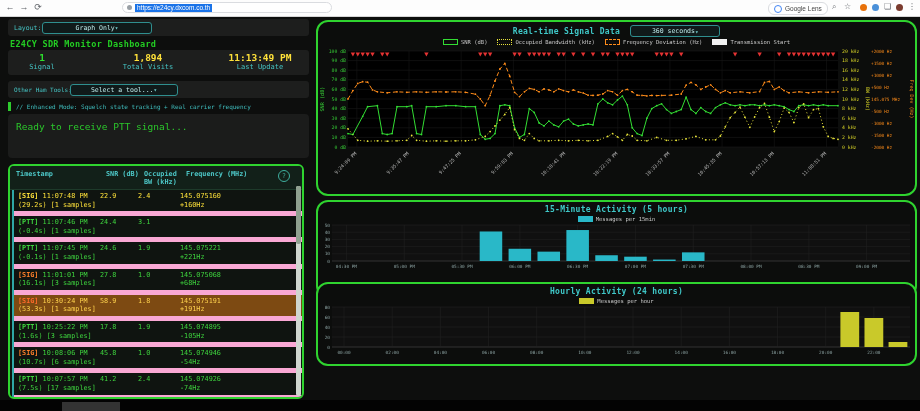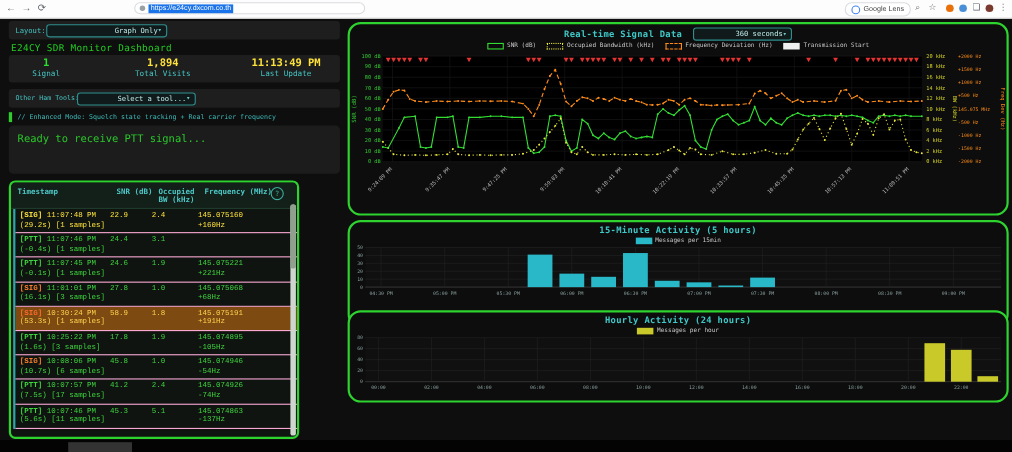--- a/index.html
+++ b/index.html
@@ -15,44 +15,44 @@
   #url-text{background:#1a73e8;color:#fff;font-size:6.5px;line-height:8px;padding:0 2px;white-space:nowrap;overflow:hidden;}
   #lens{position:absolute;left:768px;top:2px;height:11px;border:1px solid #dadce0;border-radius:6px;
     display:flex;align-items:center;padding:0 5px;font-size:6.5px;color:#444;background:#fff;}
   #lens .lg{width:6px;height:6px;border:1.5px solid #4285f4;border-radius:50%;margin-right:3px;}
   .chrome-ic{position:absolute;top:2px;font-size:8px;color:#5f6368;}
   .extdot{position:absolute;top:4px;width:7px;height:7px;border-radius:50%;}
   
   .panelbar{position:absolute;background:#1d1e1d;border-radius:3px;}
   .cyan{color:#45c4c4;}
   .sel{background:#101a1a;border:1px solid #2f8f8f;border-radius:3px;color:#bfeaea;
-    font-size:6.5px;display:flex;align-items:center;justify-content:flex-end;
+    font-size:6.5px;display:flex;align-items:center;justify-content:center;
     padding:0 4px;box-sizing:border-box;cursor:pointer;}
   .sel .chev{color:#6fc9c9;font-size:6px;}
-  #dash-title{position:absolute;left:10px;top:39px;color:#23cc23;font-size:8.5px;font-weight:normal;letter-spacing:0.3px;}
+  #dash-title{position:absolute;left:10px;top:39px;color:#23cc23;font-size:8.5px;font-weight:bold;letter-spacing:0.3px;}
   .stat{position:absolute;text-align:center;}
   .stat .v{font-size:9.5px;font-weight:bold;line-height:11px;}
   .stat .l{font-size:7px;color:#45c4c4;line-height:9px;}
   .v-green{color:#2ee02e;} .v-yellow{color:#ffe23a;}
   #enh-note{position:absolute;left:8px;top:102px;width:300px;border-left:3px solid #2ecc2e;
     padding:1px 0 1px 5px;color:#3fbdbd;font-size:6px;}
   #monitor-box{position:absolute;left:8px;top:114px;width:301px;height:44px;background:#1b1c1b;
     border-radius:4px;box-sizing:border-box;padding:6px 8px;}
   #monitor-line1{color:#2ee82e;font-size:10px;font-weight:bold;line-height:13px;}
   #monitor-line2{color:#2bc72b;font-size:9.5px;line-height:14px;}
   
-  #table-panel{position:absolute;left:8px;top:164px;width:264px;height:235px;background:#0f1410;
+  #table-panel{position:absolute;left:8px;top:164px;width:296px;height:235px;background:#0f1410;
     border:2px solid #2fd32f;border-radius:6px;box-sizing:border-box;overflow:hidden;}
   #thead{display:grid;grid-template-columns:90px 38px 42px 1fr;background:#122019;
     color:#4dc8c8;font-size:6.8px;font-weight:bold;padding:4px 0 3px 6px;line-height:8px;border-bottom:1px solid #1d3a2a;}
   #help-icon{position:absolute;right:12px;top:4px;width:10px;height:10px;border:1px solid #3fae9e;
     border-radius:50%;color:#3fae9e;font-size:6.5px;text-align:center;line-height:10px;}
   #tbody{border-left:2px solid #2fa7a7;margin-left:2px;}
   .trow{display:grid;grid-template-columns:82px 38px 42px 1fr;padding:2px 2px 2px 4px;
-    font-size:6.8px;line-height:8.6px;color:#3ed43e;border-bottom:1px solid #f9a8d4;font-family:Liberation Mono, monospace;}
+    font-size:6.8px;line-height:8.6px;color:#3ed43e;border-bottom:5px solid #f9a8d4;}
   .trow.current{color:#ffe23a;}
   .trow.highlight{background:#7d4a12;color:#ffd24d;}
   .trow .tag{font-weight:bold;}
   .trow .tag.sig{color:#ff7f2a;}
   .trow.highlight .tag{color:#ff6a2a;}
   #tscroll{position:absolute;right:1px;top:20px;width:5px;bottom:1px;background:#cfd6cf;border-radius:2px;}
   #tscroll .thumb{position:absolute;top:0;left:0;width:5px;height:58px;background:#8fa08f;border-radius:2px;}
   
   .chart-panel{position:absolute;left:316px;width:601px;background:#0c0d0c;border:2px solid #2fd32f;
     border-radius:12px;box-sizing:border-box;}

